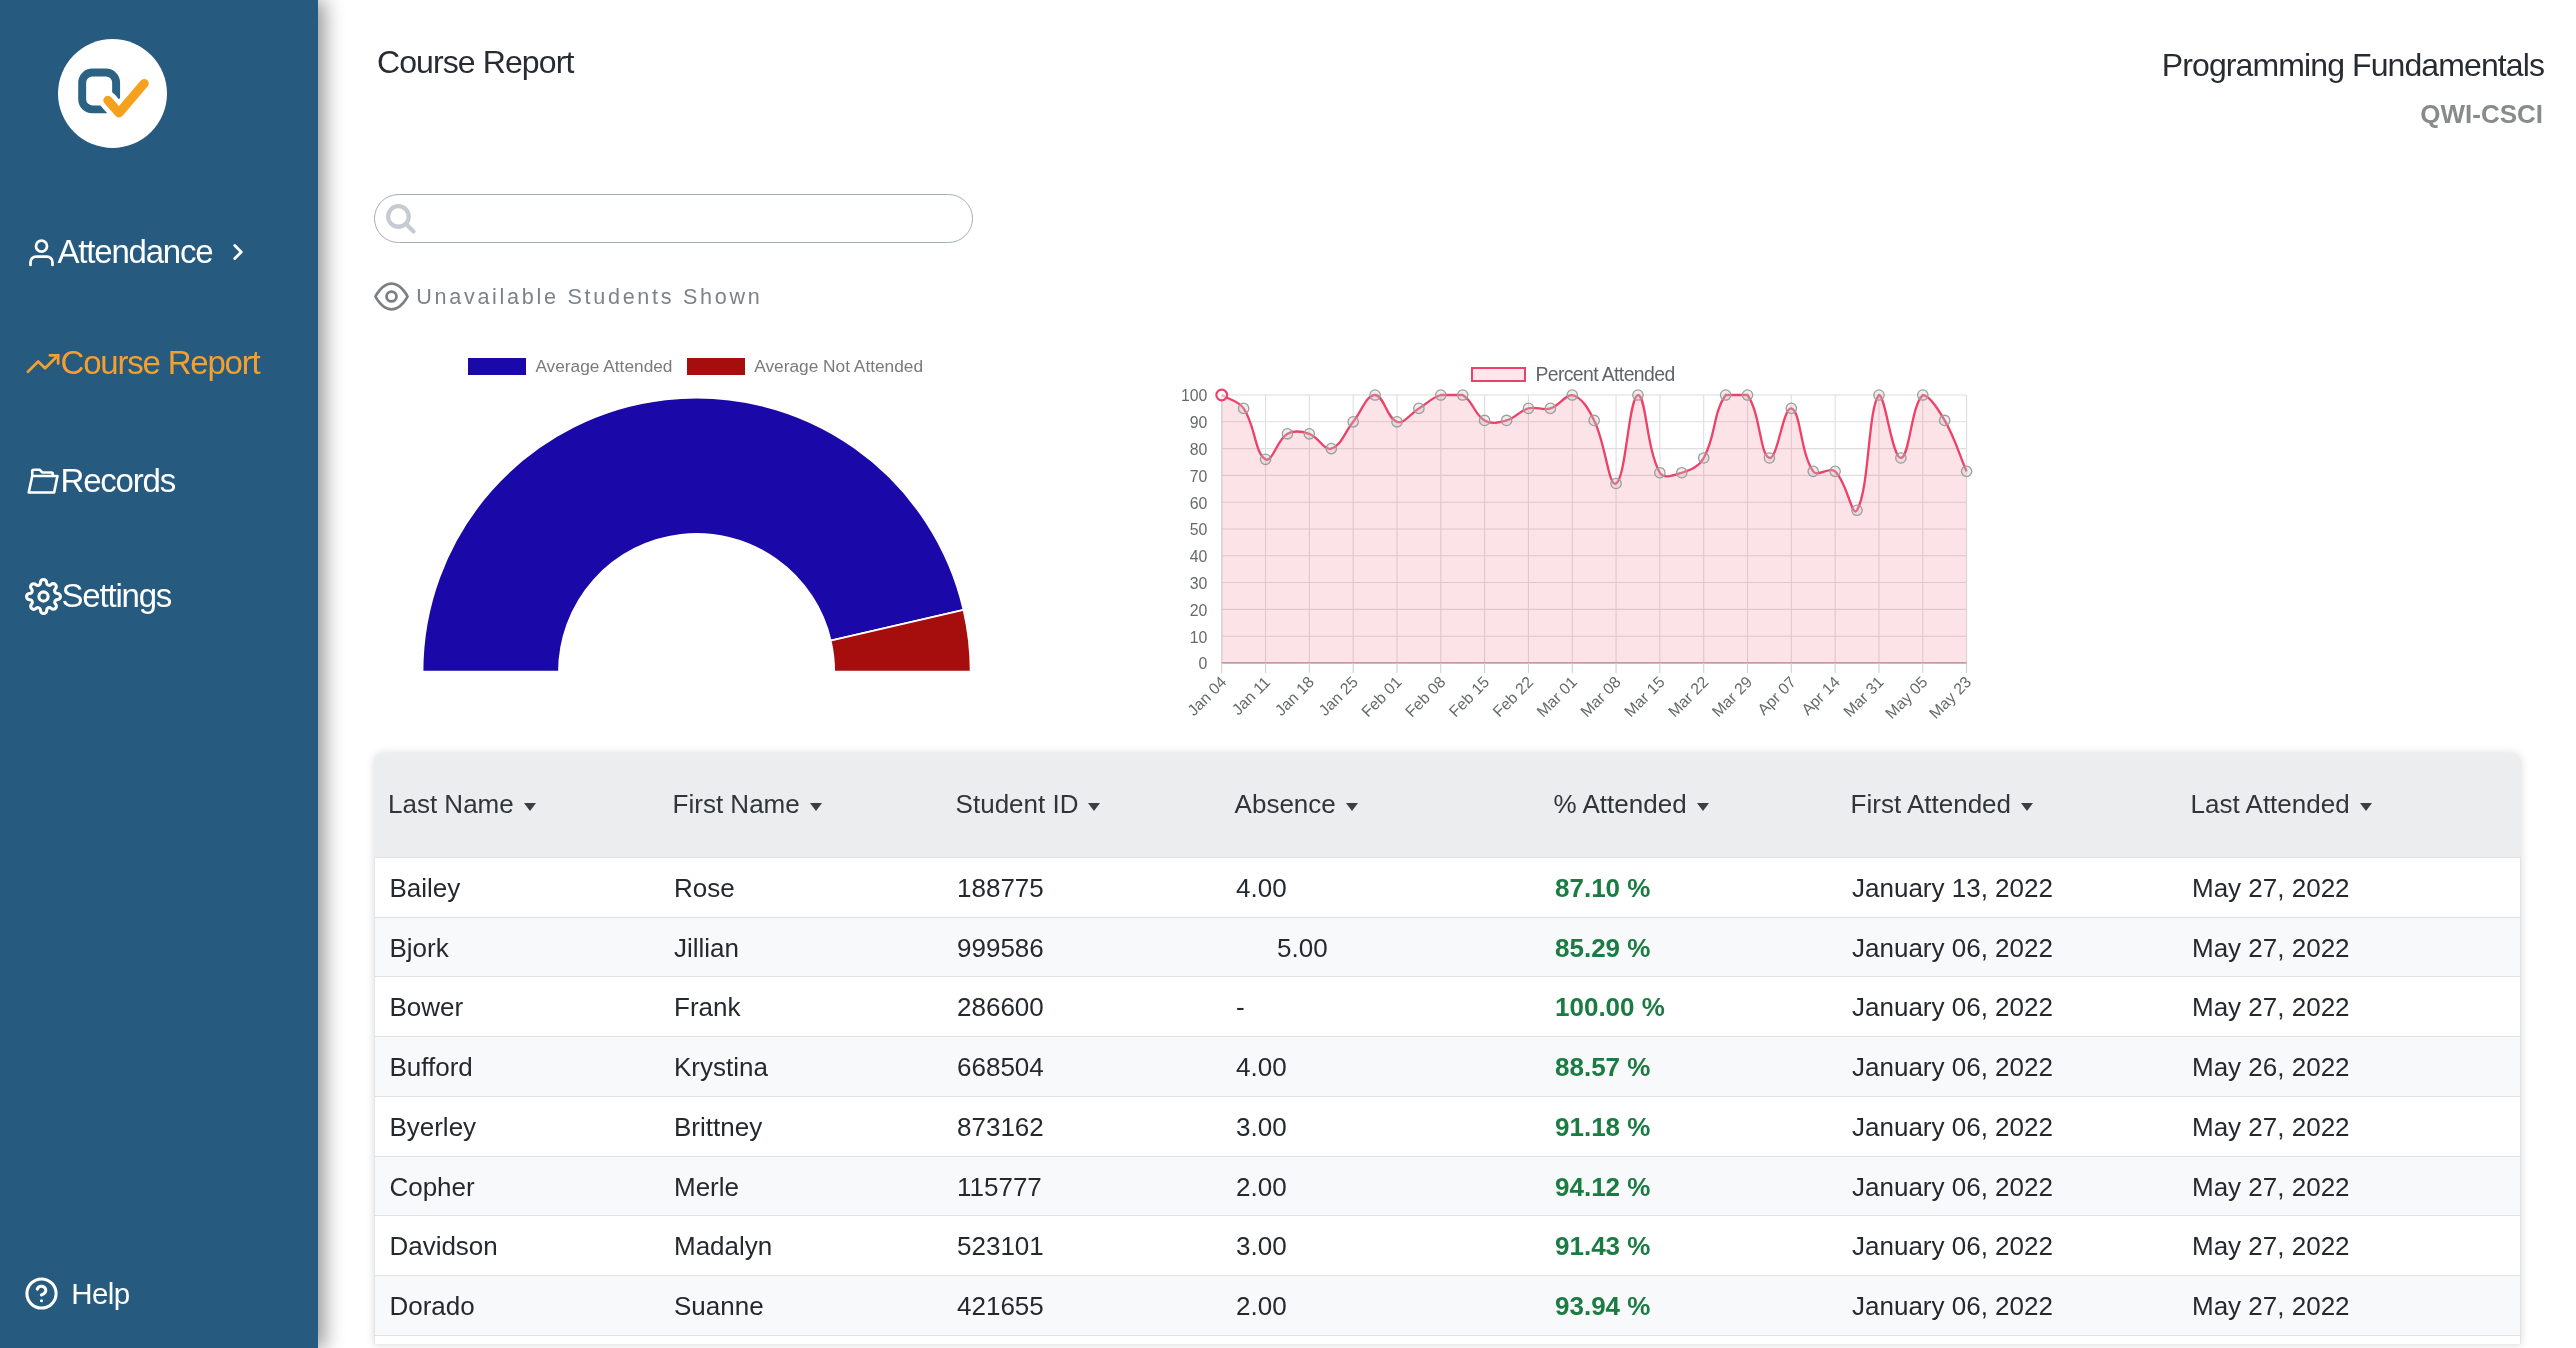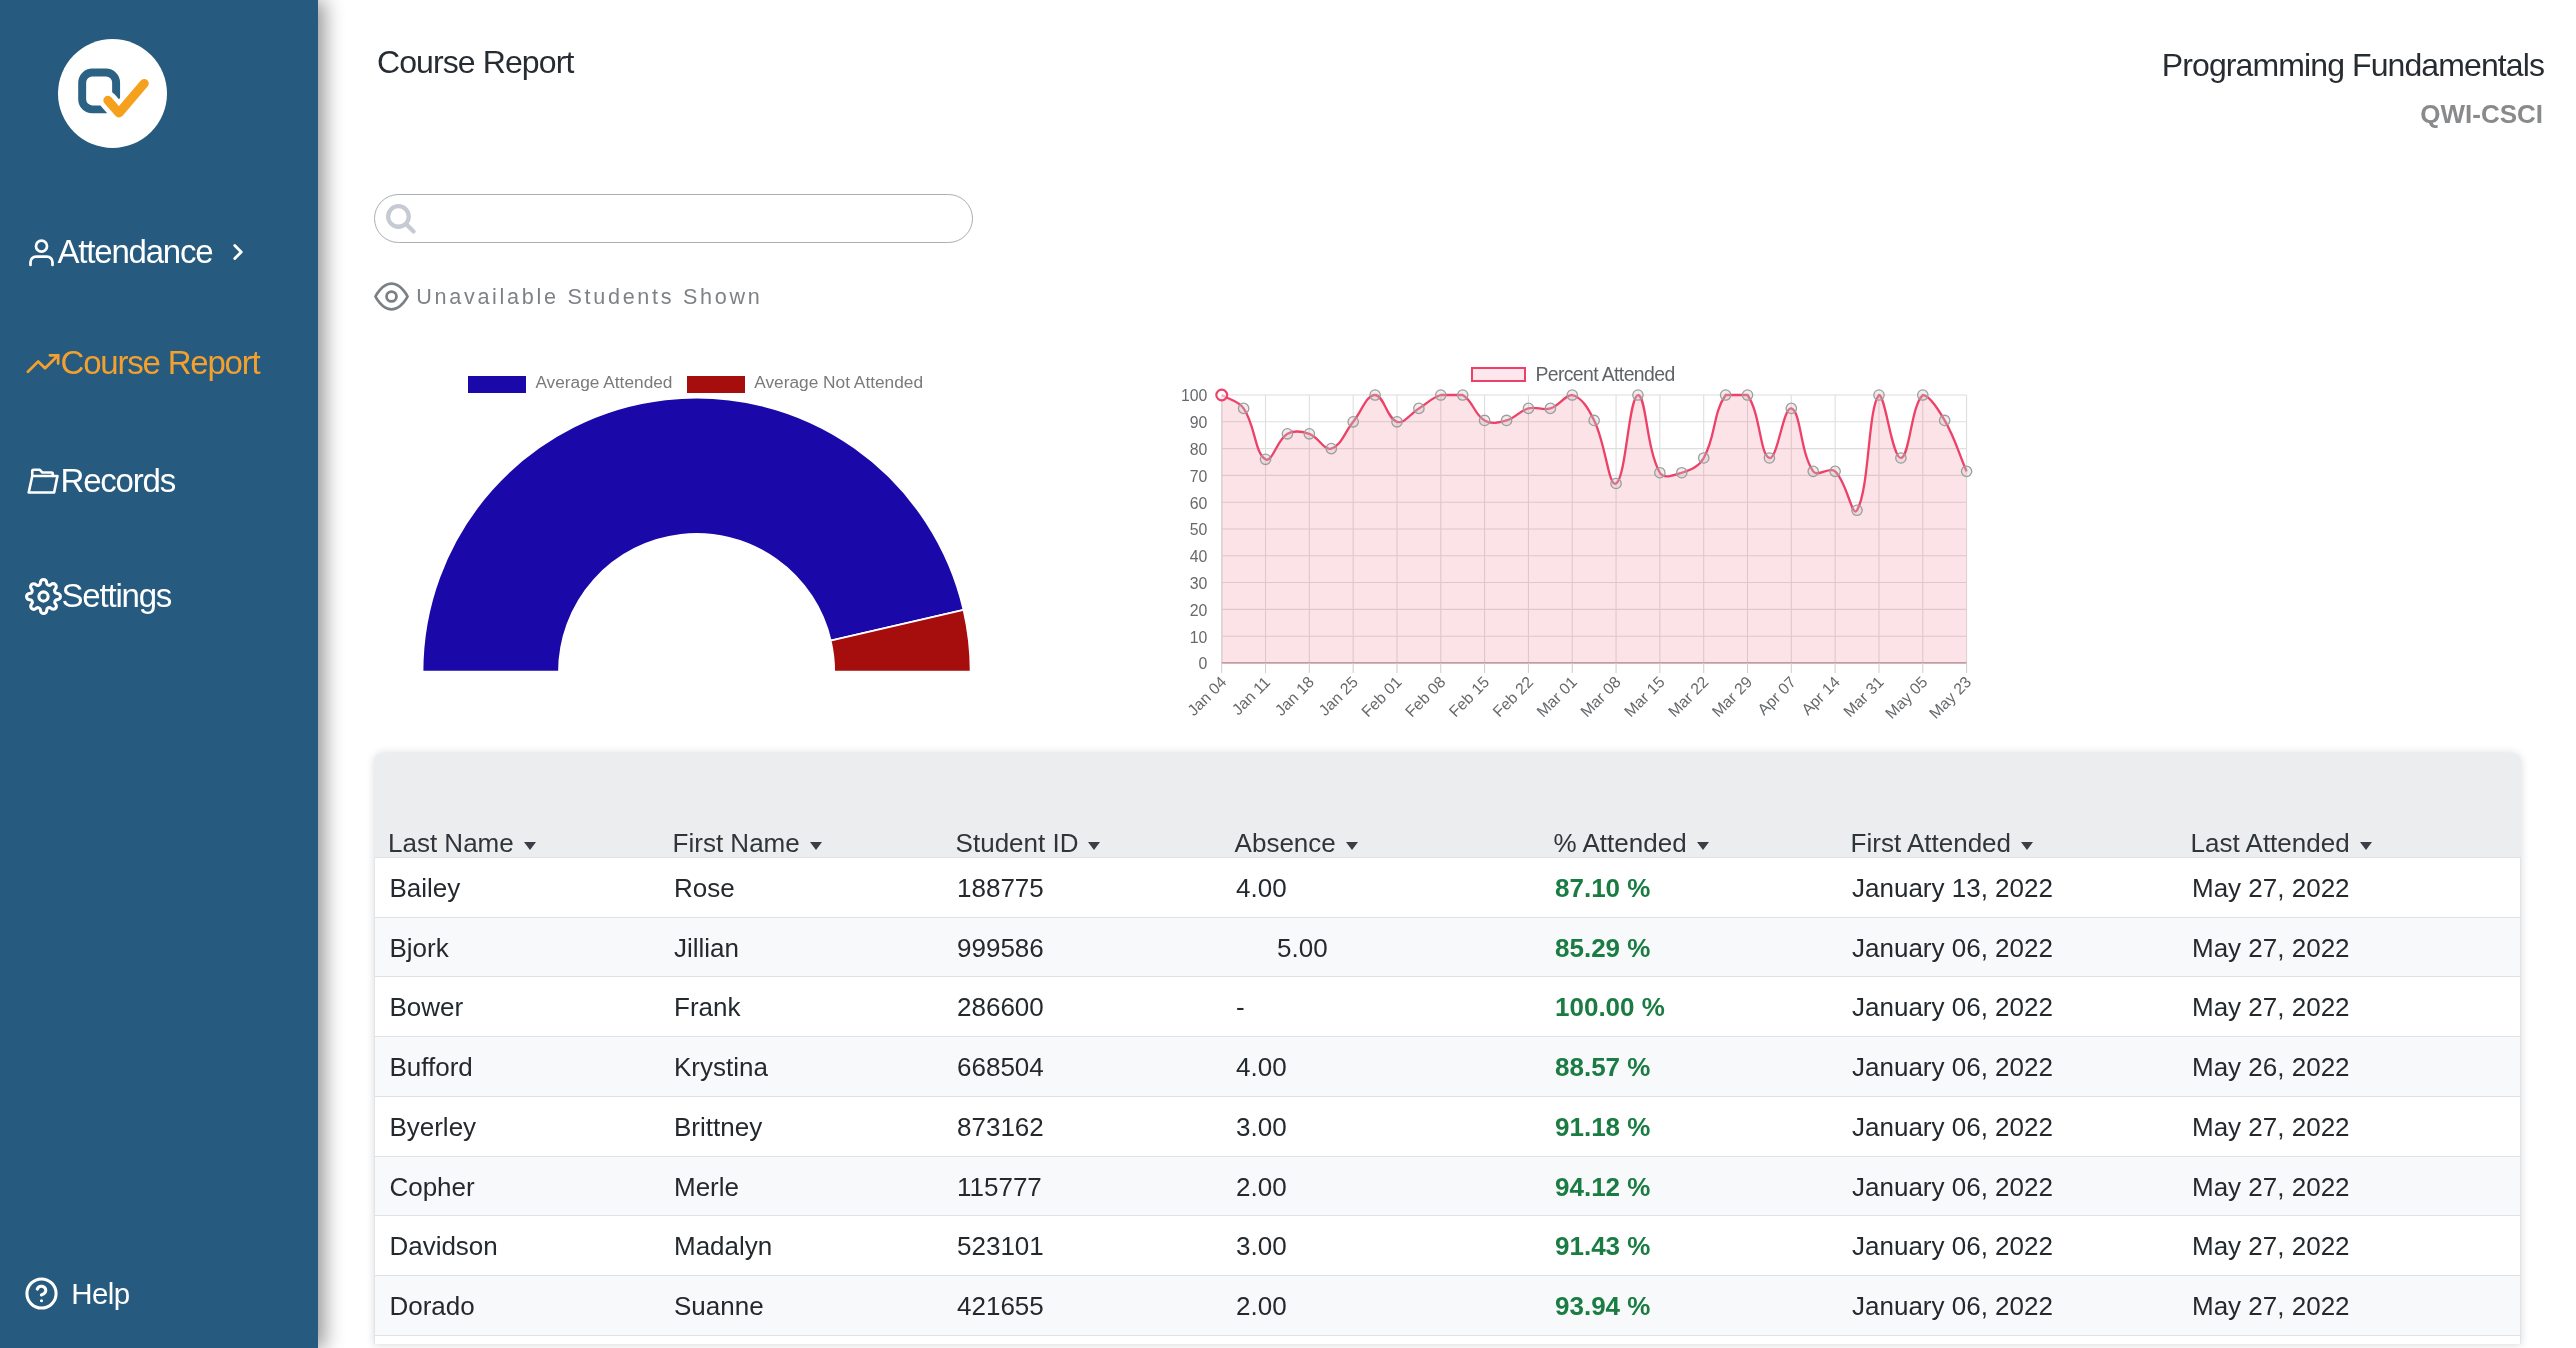--- a/index.html
+++ b/index.html
@@ -14,31 +14,31 @@
 #main { position:absolute; left:318px; top:0; width:2258px; height:1349px; }
 #title { position:absolute; left:59px; top:44px; font-size:32px; letter-spacing:-0.9px; color:#272c33; }
 #rtitle { position:absolute; right:32px; top:47px; font-size:32px; letter-spacing:-0.9px; color:#272c33; text-align:right; }
 #rsub { position:absolute; right:33px; top:99px; font-size:26px; font-weight:bold; color:#888a8c; text-align:center; }
 #search { position:absolute; left:56px; top:194px; width:599px; height:49px;
   border:1.4px solid #a8aeb4; border-radius:24.5px; }
 #eyerow { position:absolute; left:56px; top:279px; display:flex; align-items:center; color:#7e8286; }
 #eyerow .t { font-size:21.6px; margin-left:7.2px; letter-spacing:2.7px; }
 .leg { position:absolute; display:flex; align-items:center; font-size:17.3px; color:#7a7a7a; }
 .leg .sw { width:58px; height:16.6px; display:inline-block; }
-#dleg { left:150px; top:372px;align-items:flex-end; }
+#dleg { left:150px; top:356px; }
 #dleg .sw { margin-right:9.4px; }
 #dleg .sw2 { margin-left:14.4px; margin-right:9.4px; }
 #lleg { left:1153px; top:363px; font-size:19.4px; letter-spacing:-0.6px; color:#606468; }
 #lleg .sw { width:55px; height:15px; border:2.5px solid #ee4168; margin-right:9.4px; background:#fde7ec; }
 #table { position:absolute; left:374px; top:753px; width:2147px; height:591px;
   border-left:1.4px solid #e2e5e8; border-right:1.4px solid #e2e5e8;
   background:#fff; border-radius:10px 10px 0 0; box-shadow:0 0.7px 8.6px rgba(0,0,0,0.15); }
 #thead { position:absolute; left:-1.4px; top:0; width:2147px; height:104px;
   background:#ebedee; border-radius:10px 10px 0 0; }
-.hc { position:absolute; top:36px; font-size:26px; color:#303539; white-space:nowrap;margin-top:39px; }
+.hc { position:absolute; top:36px; font-size:26px; color:#303539; white-space:nowrap; }
 .tri { display:inline-block; width:0; height:0; margin-left:10px; margin-bottom:2.2px;
   border-left:6.5px solid transparent; border-right:6.5px solid transparent;
   border-top:8.6px solid #3a3f45; }
 .row { position:absolute; left:0; width:2145px; height:60px; border-top:1.4px solid #dee2e6; }
 .row.even { background:#f8f9fa; }
 .row div { position:absolute; top:15px; font-size:26px; color:#24292e; white-space:nowrap; }
 .row .pct { color:#1b7c43; font-weight:bold; }
 svg.abs { position:absolute; overflow:visible; }
 svg { overflow:visible; display:block; }
 .nav svg, #eyerow svg { flex:0 0 auto; }

